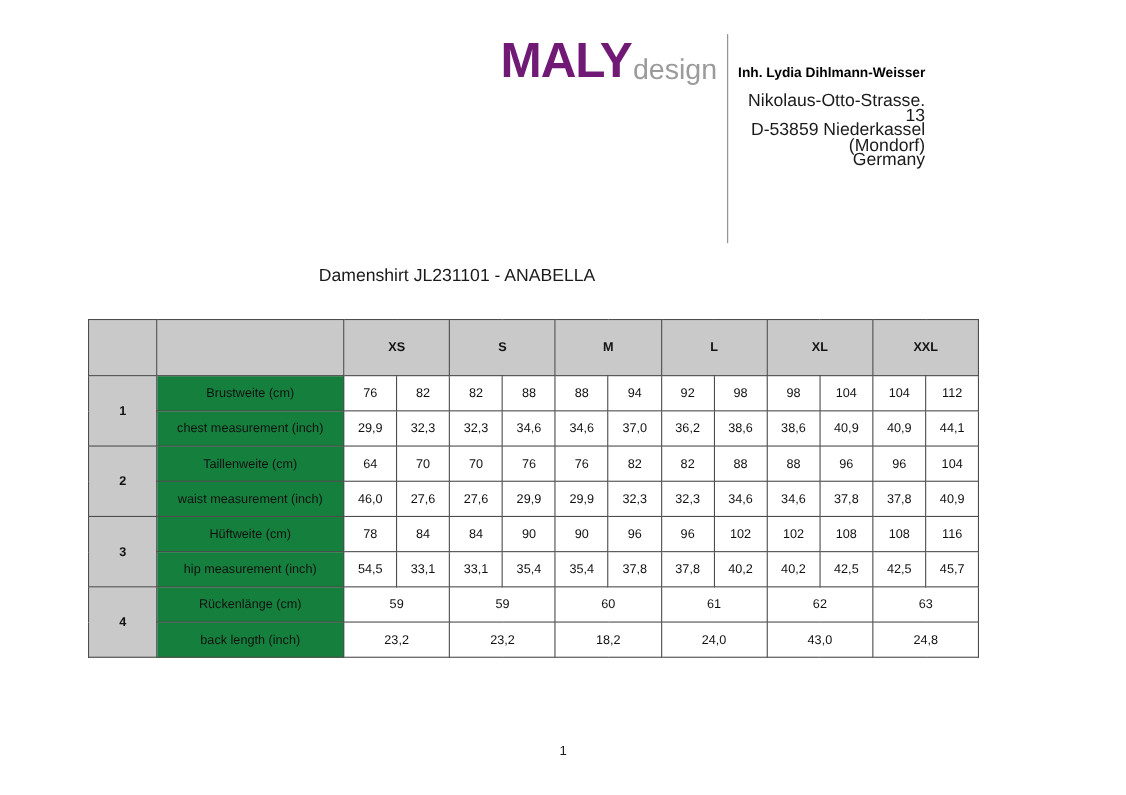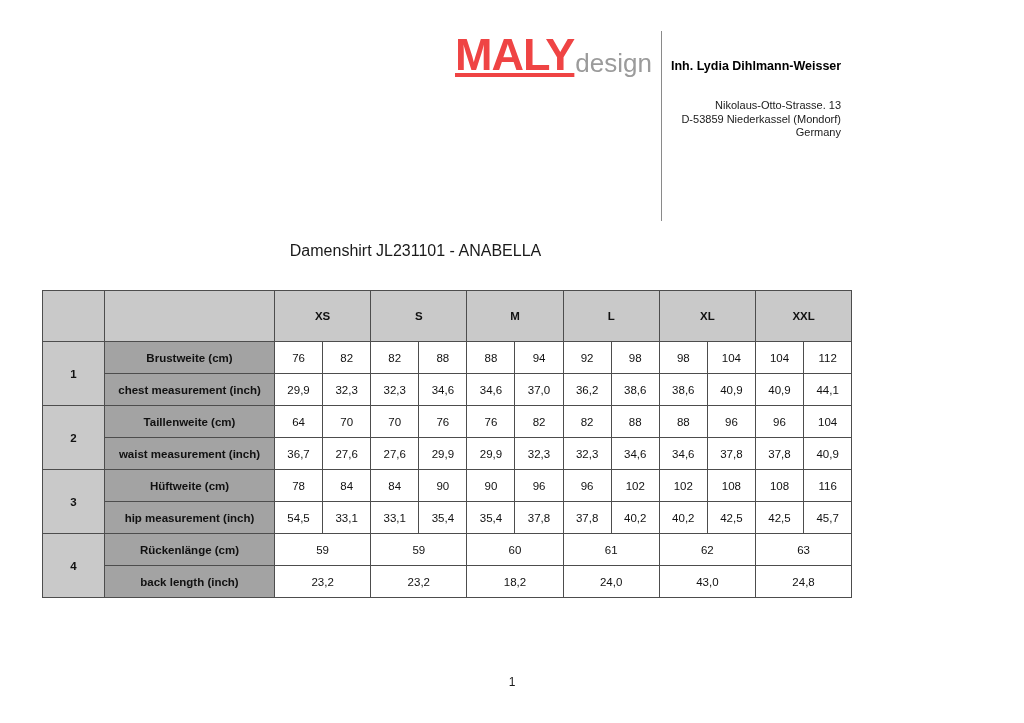--- a/index.html
+++ b/index.html
@@ -30,22 +30,21 @@
     top: 33px;
     display: flex;
     align-items: baseline;
   }
   .logo-maly {
     font-family: "Liberation Sans", sans-serif;
     font-weight: bold;
     font-size: 45px;
     letter-spacing: -1px;
     line-height: 44px;
-    color: #ef4444;
-    text-decoration: underline;
+    color: #701a75;
   }
   .logo-design {
     font-family: "Liberation Sans", sans-serif;
     font-size: 26px;
     color: #9b9b9b;
     line-height: 30px;
     margin-left: 1px;
     position: relative;
     top: 2px;
   }
@@ -65,22 +64,22 @@
     text-align: right;
   }
   .addr .line1 {
     font-size: 12.5px;
     font-weight: bold;
     color: #000000;
     line-height: 16px;
     white-space: nowrap;
   }
   .addr .rest {
-    margin-top: 25px;
-    font-size: 11px;
+    margin-top: 11px;
+    font-size: 16px;
     color: #1a1a1a;
     line-height: 13.5px;
   }
 
   
   .doc-title {
     position: absolute;
     left: 0;
     top: 242px;
     width: 831px;
@@ -93,20 +92,21 @@
   .table-wrap {
     position: absolute;
     left: 42px;
     top: 290px;
     width: 817px;
   }
   table.size-table {
     border-collapse: collapse;
     width: 698px;
     table-layout: fixed;
+    margin-left: 38px;
   }
   table.size-table td,
   table.size-table th {
     border: 1px solid #4d4d4d;
     padding: 0;
     text-align: center;
     vertical-align: middle;
     font-size: 11.5px;
     color: #111111;
   }
@@ -123,22 +123,22 @@
   }
   thead td.corner-idx { background: #c9c9c9; }
   thead td.corner-lab { background: #c9c9c9; }
 
   td.idx {
     background: #c9c9c9;
     font-weight: bold;
     font-size: 12.5px;
   }
   td.rowlabel {
-    background: #a3a3a3;
-    font-weight: bold;
+    background: #15803d;
+    font-weight: normal;
     text-align: right;
     padding-right: 10px;
     font-size: 11.5px;
     height: 31px;
   }
   td.val {
     background: #ffffff;
     height: 31px;
     font-size: 11.5px;
   }
@@ -256,21 +256,21 @@
         <td class="val">82</td>
         <td class="val">82</td>
         <td class="val">88</td>
         <td class="val">88</td>
         <td class="val">96</td>
         <td class="val">96</td>
         <td class="val">104</td>
       </tr>
       <tr>
         <td class="rowlabel">waist measurement (inch)</td>
-        <td class="val">36,7</td>
+        <td class="val">46,0</td>
         <td class="val">27,6</td>
         <td class="val">27,6</td>
         <td class="val">29,9</td>
         <td class="val">29,9</td>
         <td class="val">32,3</td>
         <td class="val">32,3</td>
         <td class="val">34,6</td>
         <td class="val">34,6</td>
         <td class="val">37,8</td>
         <td class="val">37,8</td>

